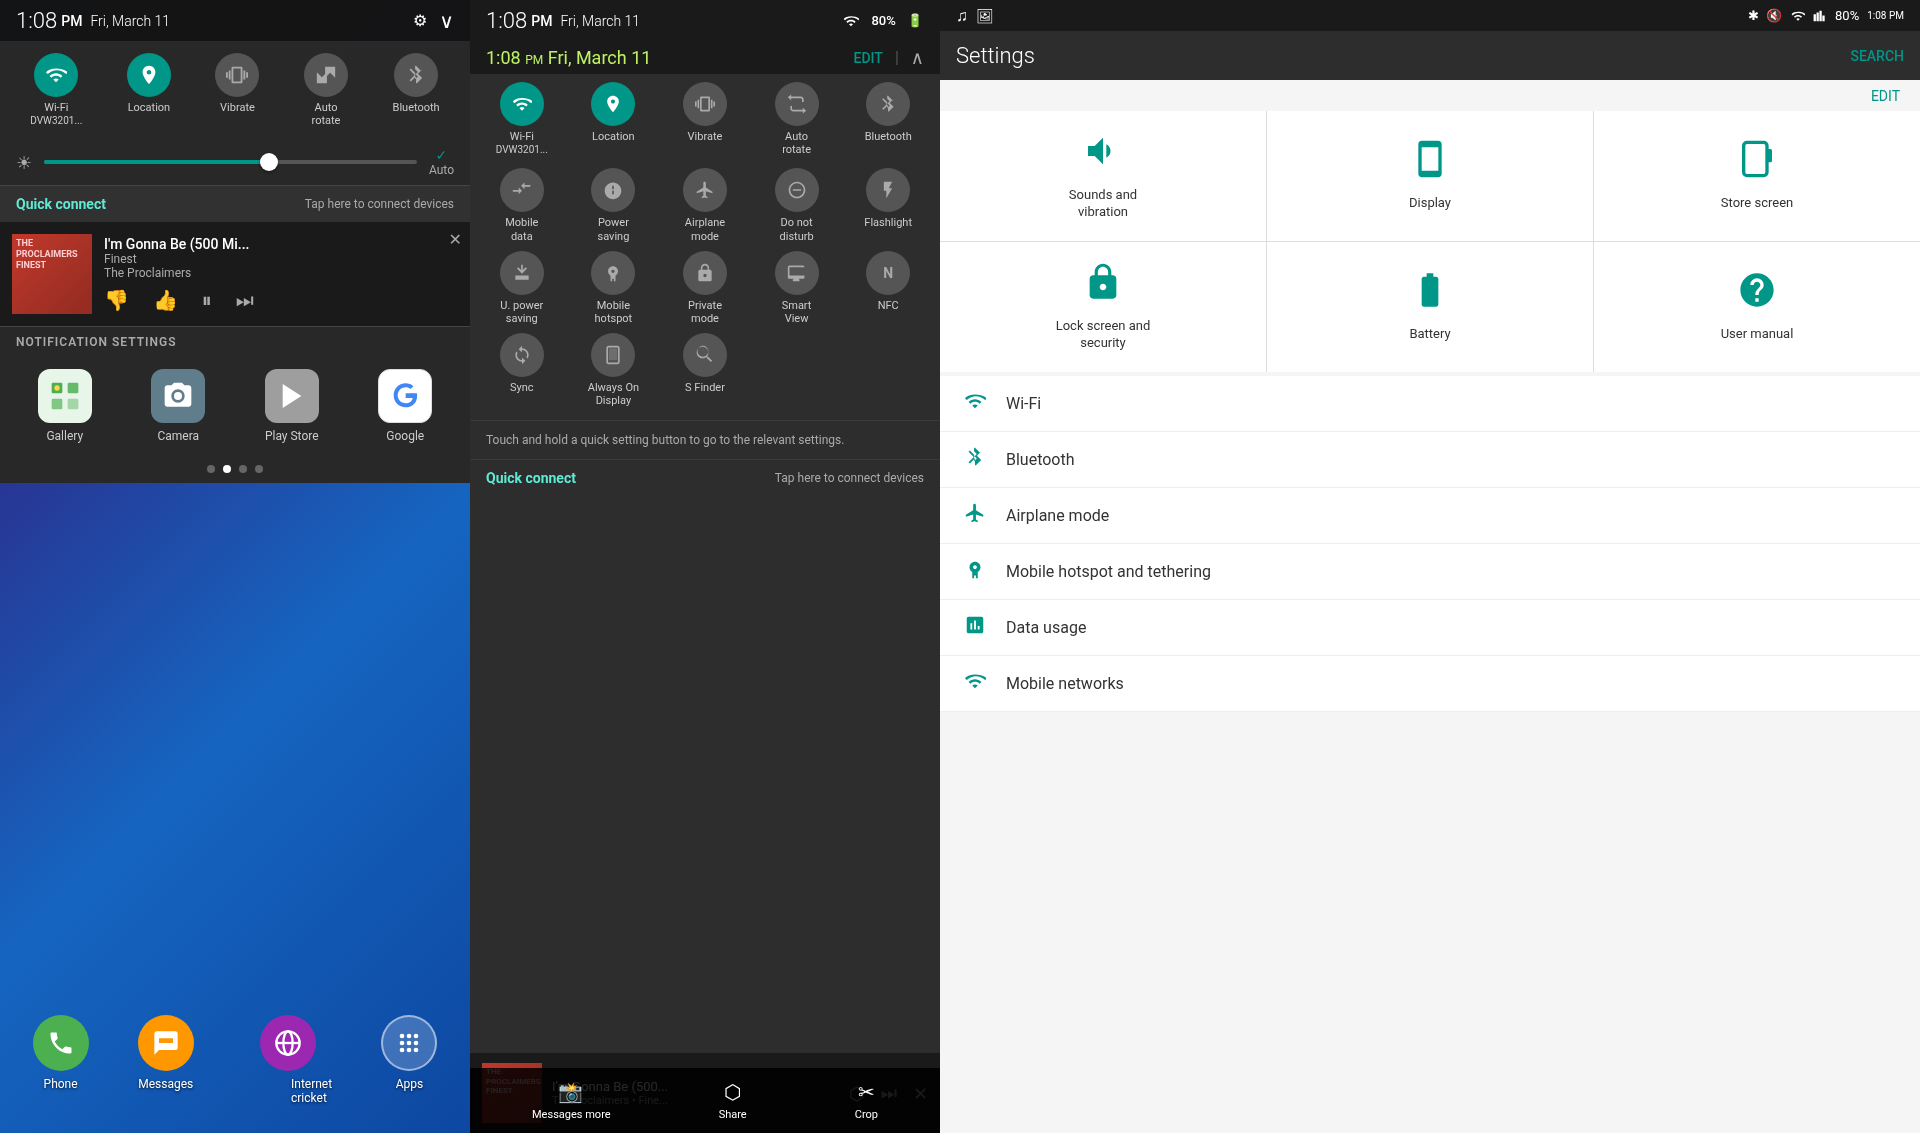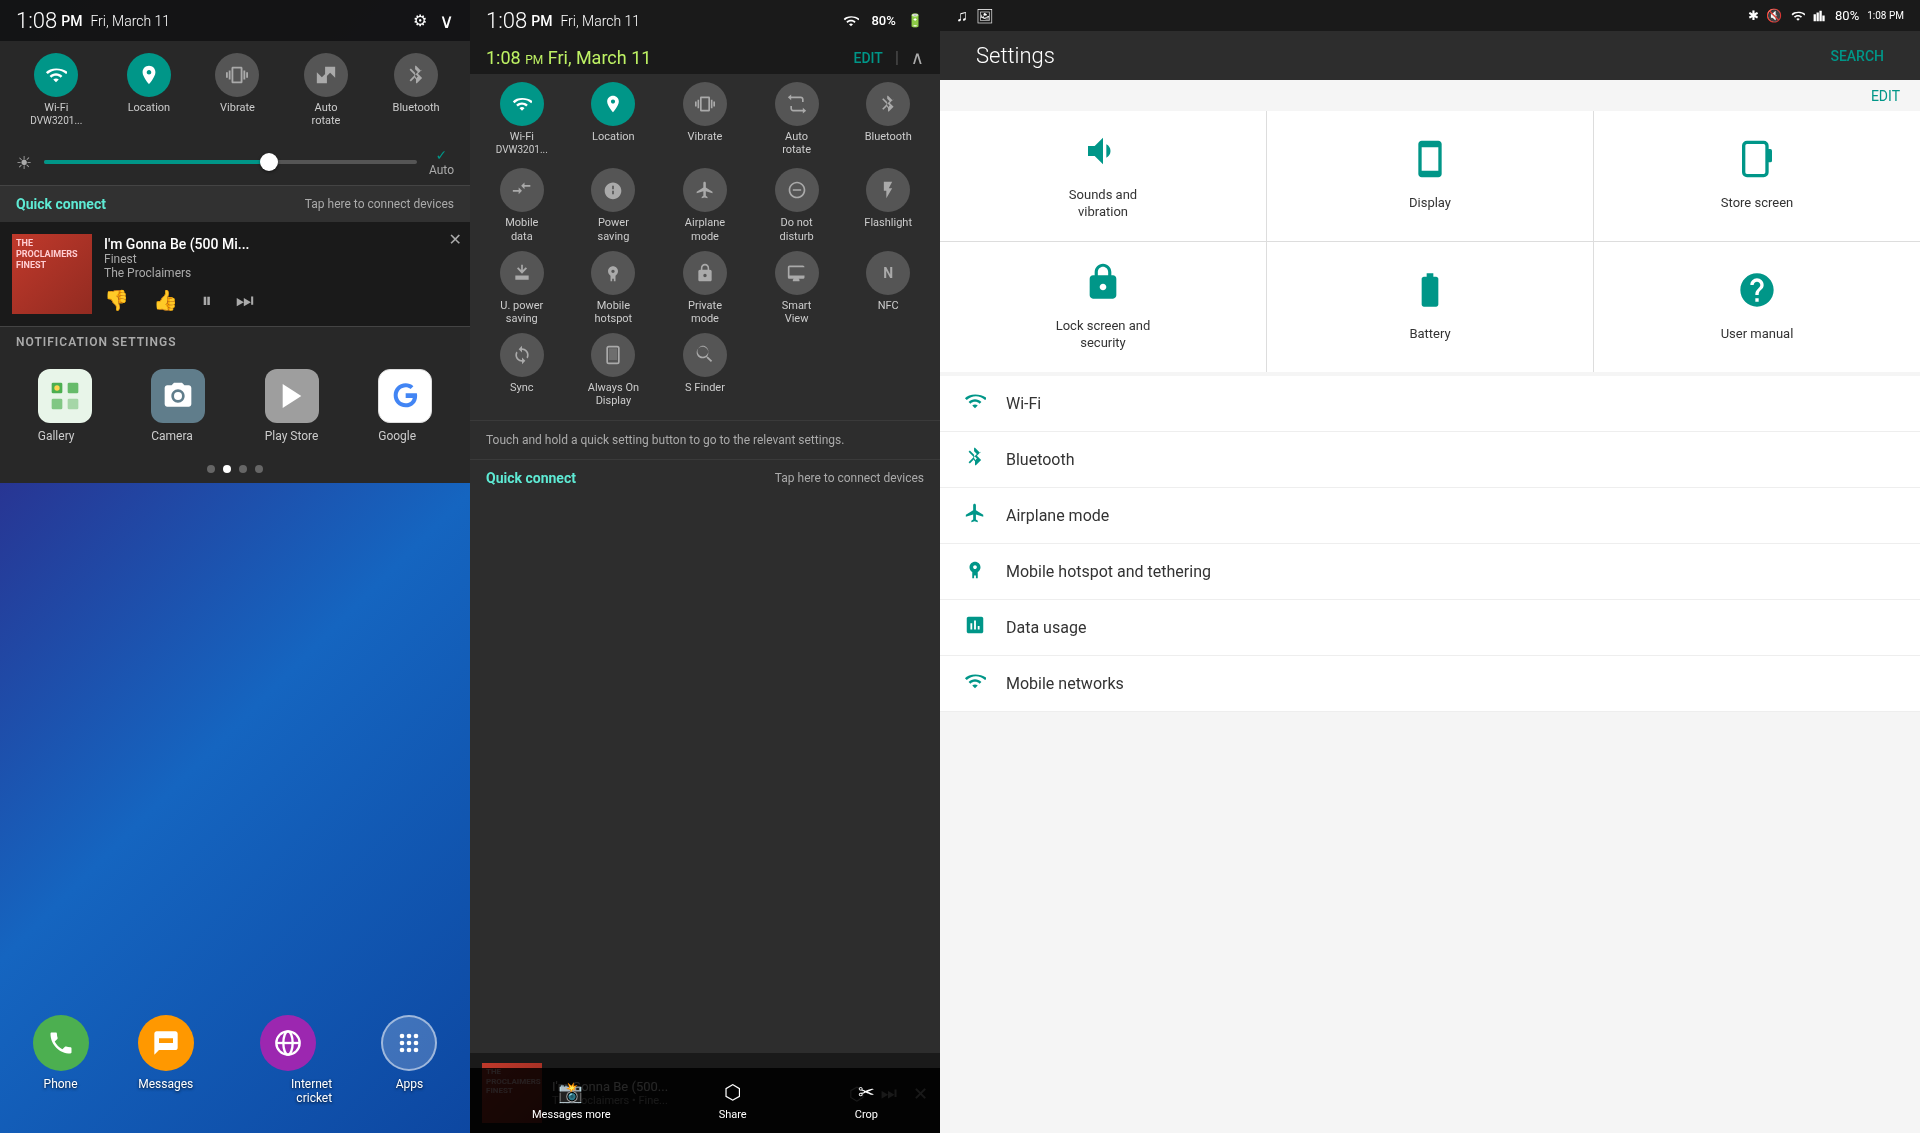--- a/index.html
+++ b/index.html
@@ -221,21 +221,21 @@
     }
     .notif-apps {
       display: flex;
       justify-content: space-around;
       padding: 12px 8px;
       background: rgba(40,40,40,0.95);
     }
     .notif-app {
       display: flex;
       flex-direction: column;
-      align-items: flex-start;
+      align-items: center;
       gap: 6px;
       cursor: pointer;
     }
     .notif-app .app-icon {
       width: 54px;
       height: 54px;
       border-radius: 12px;
       display: flex;
       align-items: center;
       justify-content: center;
@@ -315,21 +315,21 @@
       background: #1a1a1a;
       color: #fff;
       font-size: 13px;
       gap: 8px;
     }
     .settings-status .icons { margin-left: auto; display: flex; gap: 8px; align-items: center; }
 
     .settings-header {
       display: flex;
       align-items: center;
-      padding: 12px 36px;
+      padding: 12px 16px;
       background: #2d2d2d;
       color: #fff;
     }
     .settings-header .title { font-size: 22px; font-weight: 300; flex: 1; }
     .settings-header .search-btn { color: #009688; font-size: 14px; font-weight: 500; cursor: pointer; }
 
     .settings-edit {
       padding: 6px 20px;
       background: #f5f5f5;
       text-align: right;
@@ -598,21 +598,21 @@
         <span class="app-label-home">Messages</span>
       </div>
       <div class="home-app">
         <div class="app-icon-home" style="background:#9C27B0;">
           <svg width="28" height="28" viewBox="0 0 24 24" fill="white">
               <circle cx="12" cy="12" r="10" stroke="white" stroke-width="2" fill="none"></circle>
               <ellipse cx="12" cy="12" rx="4" ry="10" stroke="white" stroke-width="2" fill="none"></ellipse>
               <line x1="2" y1="12" x2="22" y2="12" stroke="white" stroke-width="2"></line>
             </svg>
         </div>
-        <span class="app-label-home" style="text-align:right;margin-left:48px;">Internet<br>cricket</span>
+        <span class="app-label-home" style="text-align:left;margin-left:48px;">Internet<br>cricket</span>
       </div>
       <div class="home-app">
         <div class="app-icon-home" style="background:rgba(255,255,255,0.2);border:2px solid rgba(255,255,255,0.5);">
           <svg width="28" height="28" viewBox="0 0 24 24" fill="white">
               <circle cx="6" cy="6" r="2"></circle>
               <circle cx="12" cy="6" r="2"></circle>
               <circle cx="18" cy="6" r="2"></circle>
               <circle cx="6" cy="12" r="2"></circle>
               <circle cx="12" cy="12" r="2"></circle>
               <circle cx="18" cy="12" r="2"></circle>

